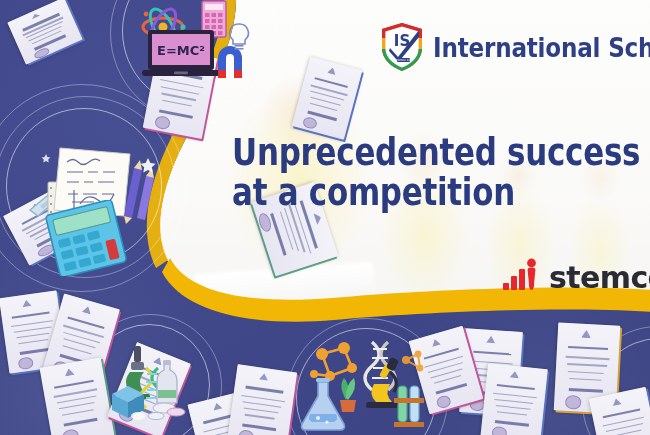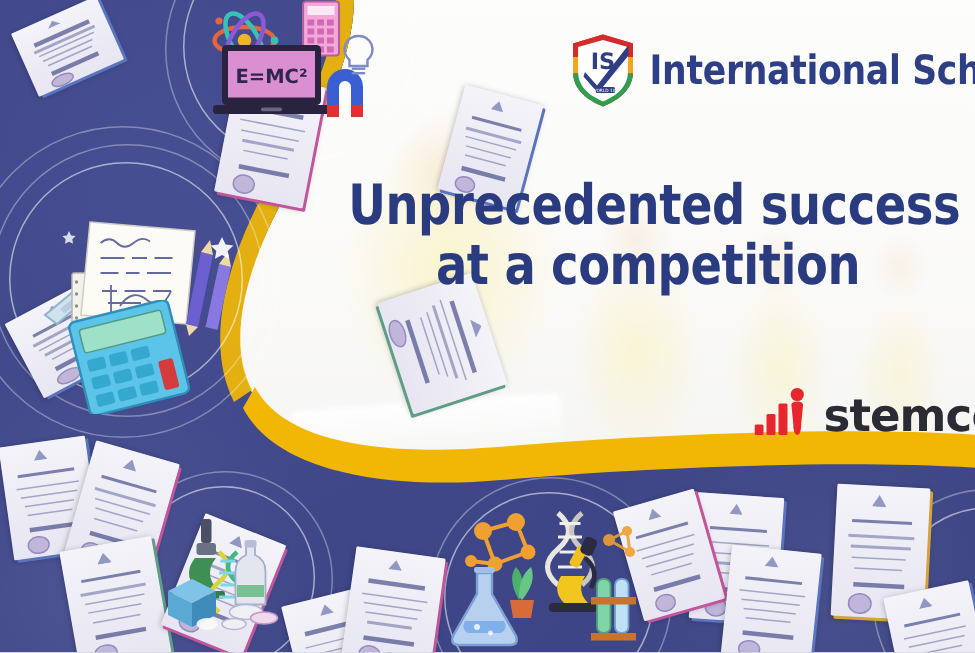--- a/index.html
+++ b/index.html
@@ -83,22 +83,22 @@
     background:rgba(70,78,150,.55);clip-path:polygon(50% 0,100% 100%,0 100%);}
   .cert .seal{position:absolute;border-radius:50%;background:rgba(130,110,180,.4);
     border:1px solid rgba(110,92,165,.5);}
   .cert.edge-pink{box-shadow:2px 2px 0 #c0569b, 0 1px 4px rgba(0,0,0,.3);}
   .cert.edge-green{box-shadow:2px 2px 0 #5f9e86, 0 1px 4px rgba(0,0,0,.3);}
   .cert.edge-gold{box-shadow:2px 2px 0 #d6a23c, 0 1px 4px rgba(0,0,0,.3);}
   .cert.edge-blue{box-shadow:2px 2px 0 #5a74c0, 0 1px 4px rgba(0,0,0,.3);}
 
   
   .headline{
-    position:absolute;right:18px;top:118px;width:430px;
-    text-align:center;z-index:40;
+    position:absolute;right:18px;top:134px;width:430px;
+    text-align:left;z-index:40;
   }
   .headline .ln1,.headline .ln2{
     display:block;color:#2a3b80;
     font-family:"DejaVu Sans Condensed","Liberation Sans Narrow","Liberation Sans",sans-serif;
     font-weight:700;font-size:37px;line-height:1.04;
     letter-spacing:-0.3px;transform:scaleX(.93);transform-origin:right center;
     white-space:nowrap;
   }
   .headline .ln2{margin-top:2px;}
 

